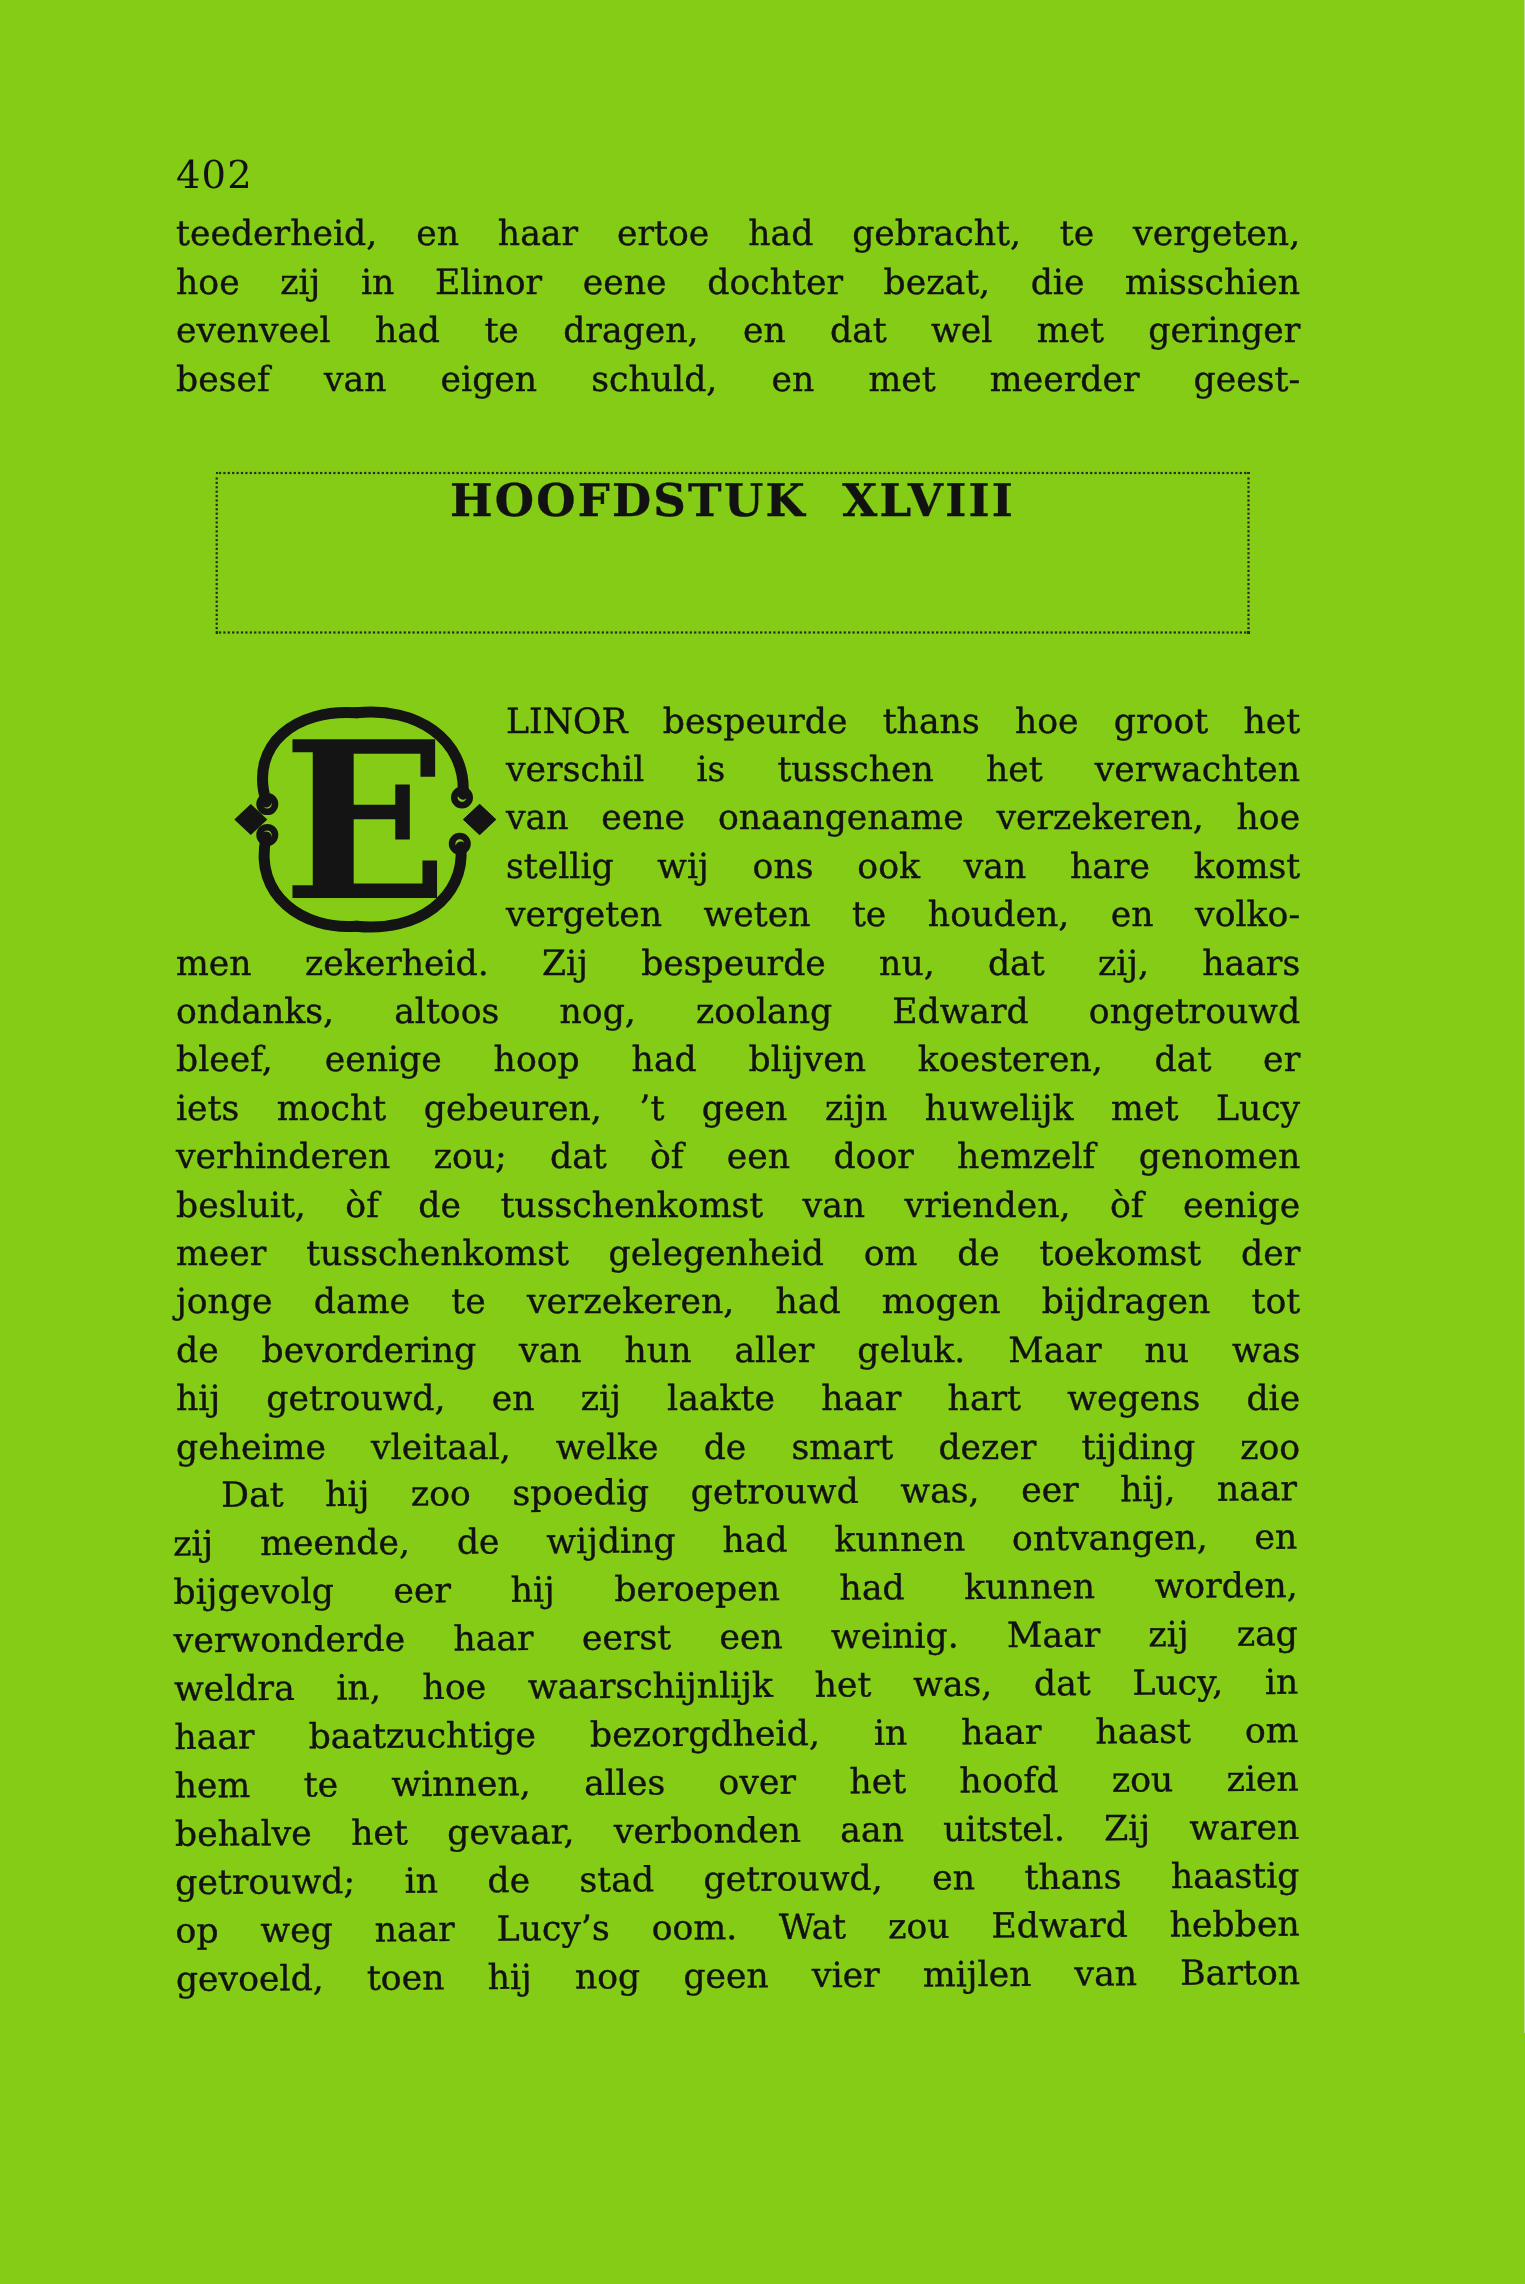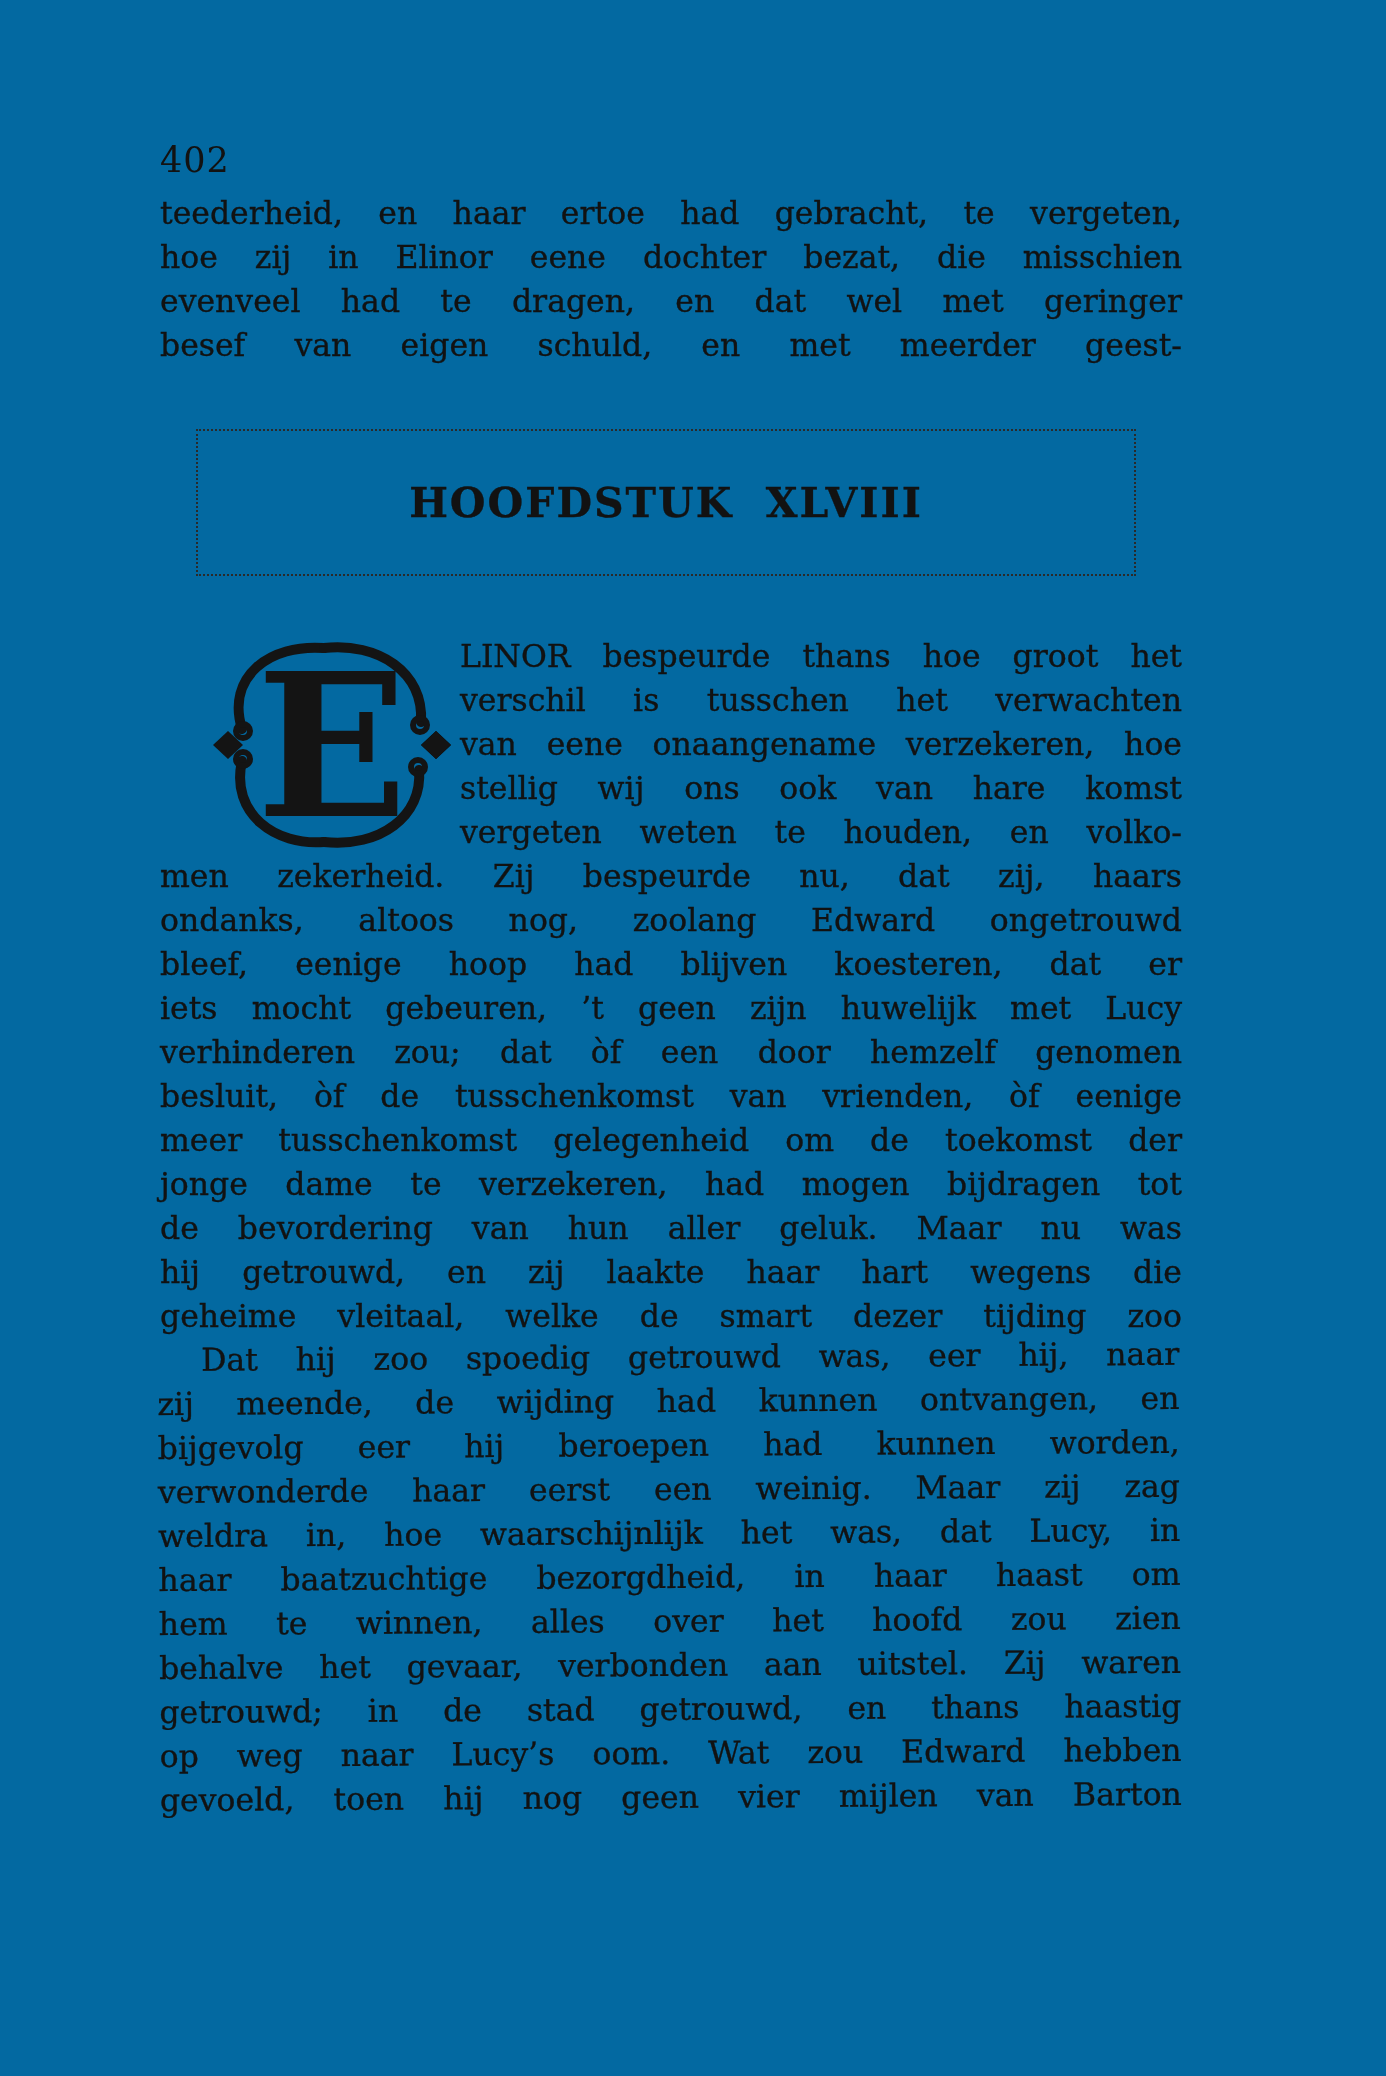--- a/index.html
+++ b/index.html
@@ -1,21 +1,21 @@
 <!DOCTYPE html>
 <html><head>
 <meta charset="utf-8">
 <style>
   * { margin: 0; padding: 0; box-sizing: border-box; }
   html, body { background: #e8e8e8; }
   .page {
     position: relative;
     width: 1386px;
     height: 2076px;
-    background: #0369a1;
+    background: #84cc16;
     font-family: "DejaVu Serif", serif;
     color: #121212;
     overflow: hidden;
   }
   .content {
     position: absolute;
     left: 160px;
     top: 138px;
     width: 1022px;
   }
@@ -34,21 +34,20 @@
     white-space: normal;
   }
   .line.para-end { text-align-last: left; }
   .line.indent { padding-left: 44px; }
   .chapter-box {
     margin: 62px 0 0 36px;
     width: 940px;
     height: 147px;
     border: 2px dotted #2a2a2a;
     display: flex;
-    align-items: center;
     justify-content: center;
   }
   .chapter-heading {
     font-size: 41px;
     font-weight: bold;
     letter-spacing: 2px;
     word-spacing: 16px;
     -webkit-text-stroke: 0.3px currentColor;
   }
   .body-opening { margin-top: 58px; }

